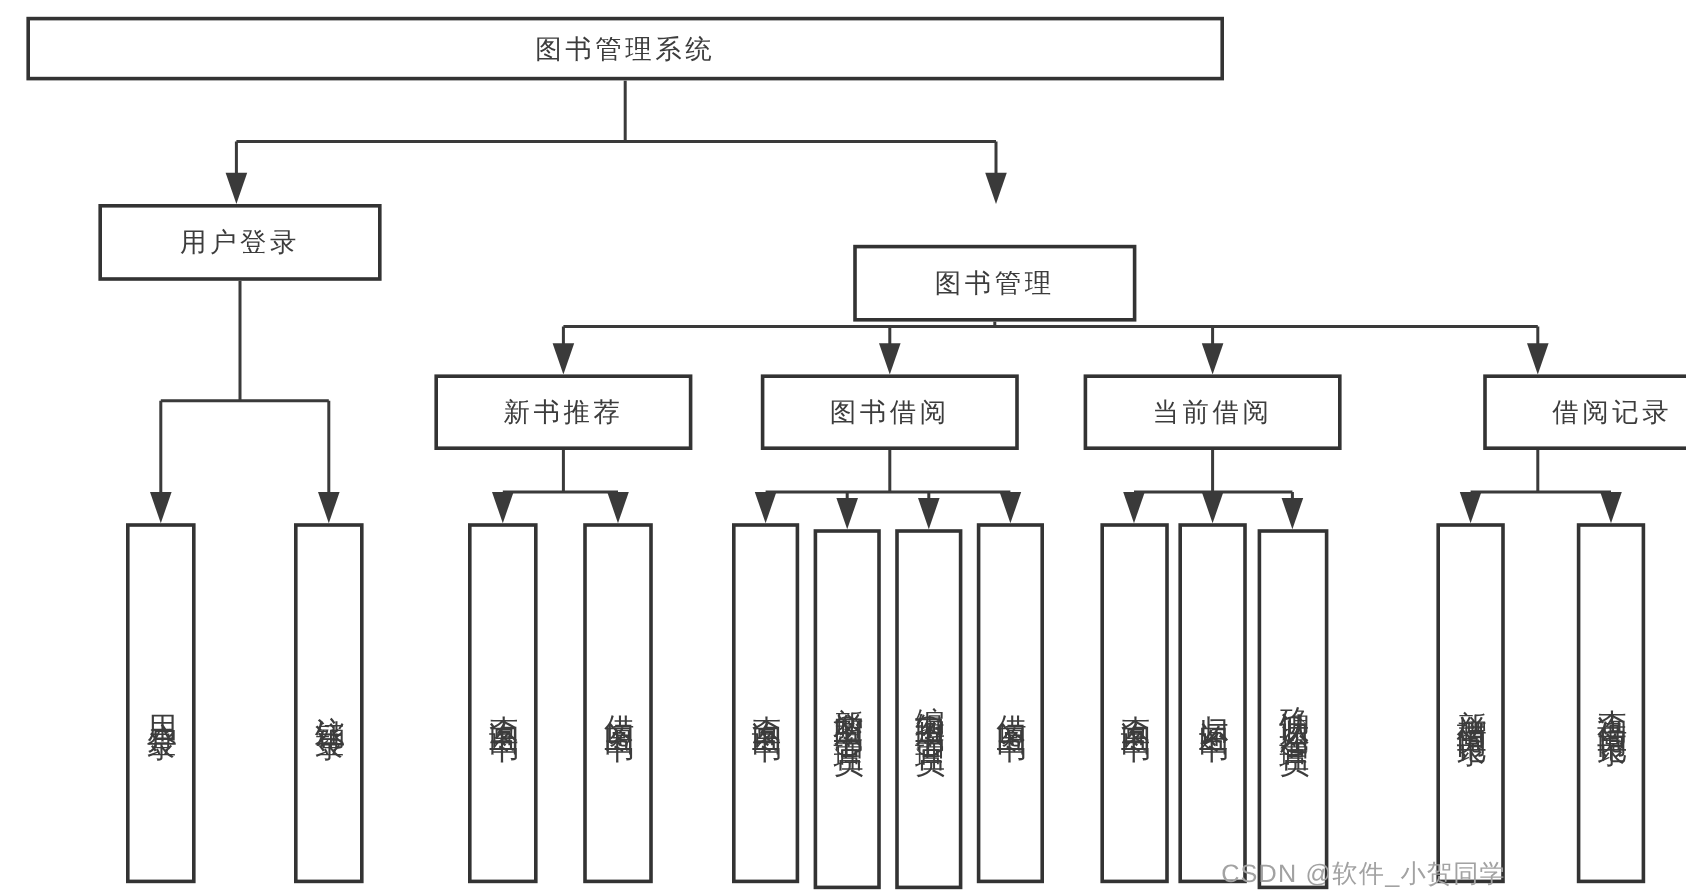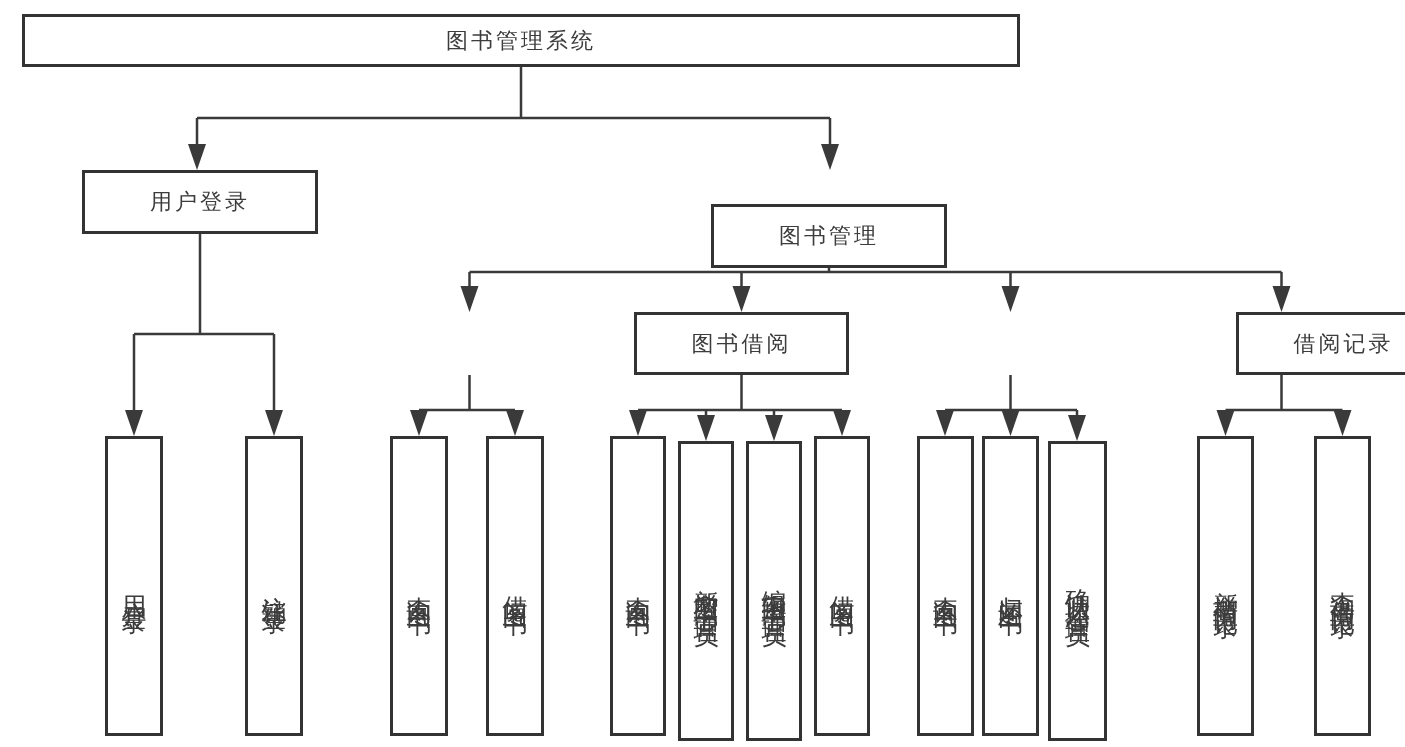--- a/index.html
+++ b/index.html
@@ -83,21 +83,23 @@
     <path d="M1281.5 375 V410 M1225.5 410 H1342.5 M1225.5 410 V416 M1342.5 410 V416"></path>
     <polygon points="1216.5,410 1234.5,410 1225.5,436"></polygon>
     <polygon points="1333.5,410 1351.5,410 1342.5,436"></polygon>
   </svg>
 
   <div class="node hnode" style="left:22px;top:14px;width:998px;height:53px;">图书管理系统</div>
 
   <div class="node hnode" style="left:82px;top:170px;width:236px;height:64px;">用户登录</div>
   <div class="node hnode" style="left:711px;top:170px;width:236px;height:64px;margin-top:34px;">图书管理</div>
 
+  <div class="node hnode" style="left:362px;top:312px;width:215px;height:63px;">新书推荐</div>
   <div class="node hnode" style="left:634px;top:312px;width:215px;height:63px;">图书借阅</div>
+  <div class="node hnode" style="left:903px;top:312px;width:215px;height:63px;">当前借阅</div>
   <div class="node hnode" style="left:1236px;top:312px;width:215px;height:63px;">借阅记录</div>
 
   <div class="node leaf" style="left:105px;top:436px;width:58px;height:300px;">
     <span class="vtext">用户登录</span>
   </div>
   <div class="node leaf" style="left:245px;top:436px;width:58px;height:300px;">
     <span class="vtext">注销登录</span>
   </div>
 
   <div class="node leaf" style="left:390px;top:436px;width:58px;height:300px;">
@@ -130,14 +132,15 @@
     <span class="vtext">确认归还（管理员）</span>
   </div>
 
   <div class="node leaf" style="left:1197px;top:436px;width:57px;height:300px;">
     <span class="vtext">新增借阅记录</span>
   </div>
   <div class="node leaf" style="left:1314px;top:436px;width:57px;height:300px;">
     <span class="vtext">查询借阅记录</span>
   </div>
 
+  <div class="watermark">CSDN @软件_小贺同学</div>
 
 </div>
 
 </body></html>

